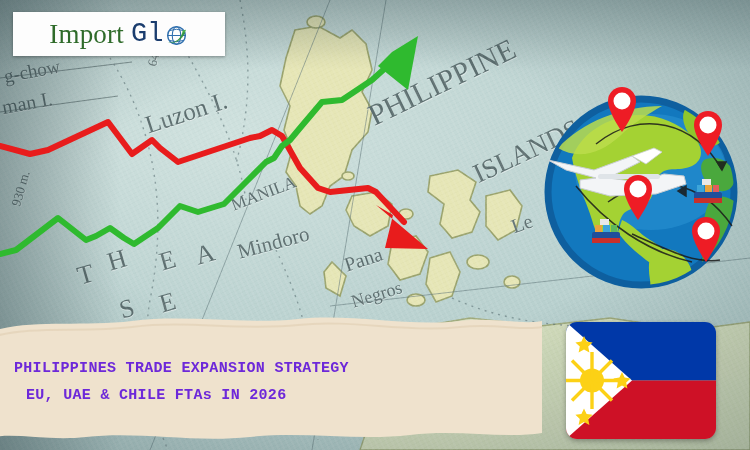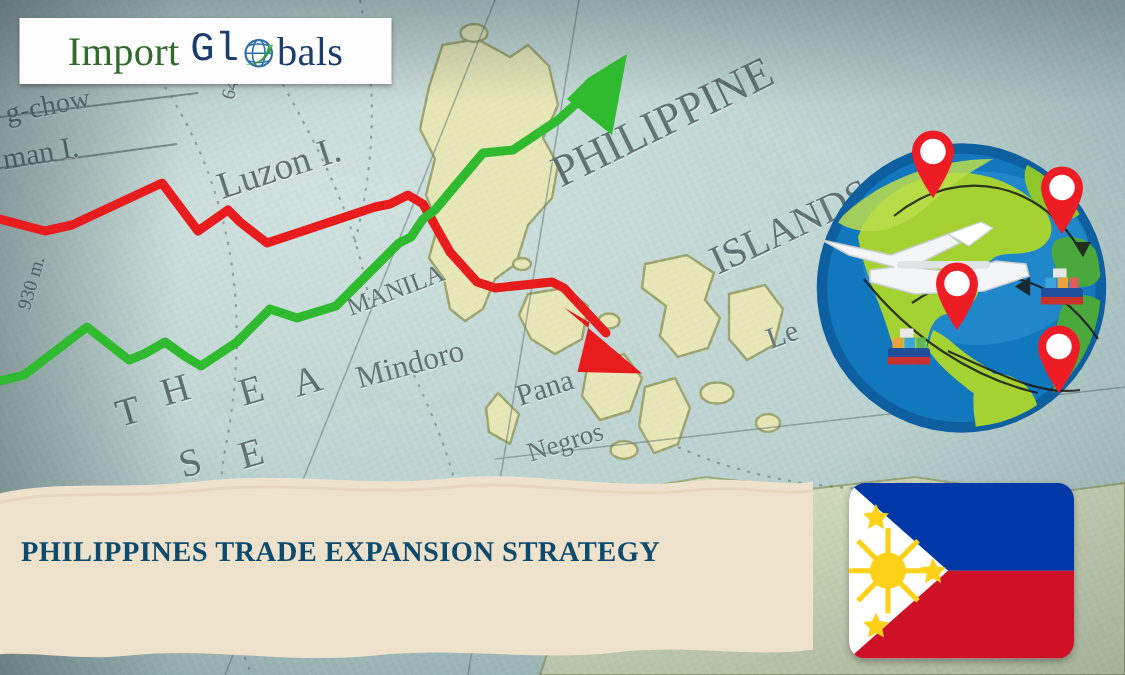--- a/index.html
+++ b/index.html
@@ -44,21 +44,21 @@
     position:absolute;
     font-family:"Liberation Serif",serif;
     color:#5d6f70;
     white-space:nowrap;
     text-shadow:0 1px 0 rgba(255,255,255,.45);
     transform-origin:0 50%;
   }
 
   
   #logo{
-    position:absolute;left:13px;top:12px;width:248px;height:44px;
+    position:absolute;left:13px;top:12px;width:212px;height:44px;
     background:#fdfdfd;
     display:flex;align-items:center;justify-content:center;
     box-shadow:0 1px 3px rgba(0,0,0,.35);
   }
   .logo-text{
     font-family:"Liberation Serif",serif;
     font-size:27px;letter-spacing:.2px;white-space:nowrap;
     display:flex;align-items:center;
   }
   .logo-import{color:#2f6b2a;}
@@ -81,23 +81,23 @@
     border-radius:11px;overflow:hidden;
     box-shadow:0 2px 5px rgba(0,0,0,.30);
   }
 
   
   #band{position:absolute;left:-8px;top:311px;width:550px;height:132px;}
   #headline{
     position:absolute;left:14px;top:355px;width:520px;
   }
   .hl{
-    font-family:Liberation Serif, serif;
-    font-weight:bold;color:#0c4a6e;
-    font-size:19px;letter-spacing:.3px;line-height:27px;
+    font-family:Liberation Mono, monospace;
+    font-weight:bold;color:#6d28d9;
+    font-size:15px;letter-spacing:.3px;line-height:27px;
     white-space:nowrap;
   }
   .hl2{margin-left:12px;}
 </style>
 </head>
 <body>
 
 <div id="banner">
 
   <div class="map-bg">
@@ -296,35 +296,35 @@
 
   <svg id="band" viewBox="0 0 550 132" preserveAspectRatio="none">
     <path d="M0 20 C40 8 90 16 140 10 C196 3 250 14 306 8 C360 2 414 16 468 10 C504 6 530 14 550 10
              L550 122 C512 128 466 118 418 124 C366 130 312 120 258 126 C200 132 148 120 94 126
              C58 130 26 122 0 126 Z" fill="#efe2cd"></path>
     <path d="M0 26 C40 14 90 22 140 16 C196 9 250 20 306 14 C360 8 414 22 468 16 C504 12 530 20 550 16" fill="none" stroke="#e2d2b6" stroke-width="2" opacity=".7"></path>
   </svg>
 
   <div id="headline">
     <div class="hl">PHILIPPINES TRADE EXPANSION STRATEGY</div>
+    <div class="hl hl2">EU, UAE &amp; CHILE FTAs IN 2026</div>
   </div>
 
   <div id="logo">
     <div class="logo-text">
       <span class="logo-import">Import</span>
       <span style="display:inline-block;width:7px"></span>
       <span class="logo-g">Gl</span>
       <span class="logo-globe">
         <svg viewBox="0 0 24 24" width="23" height="23">
           <circle cx="12" cy="12" r="9.2" fill="none" stroke="#2f6fae" stroke-width="1.5"></circle>
           <ellipse cx="12" cy="12" rx="4.4" ry="9.2" fill="none" stroke="#2f6fae" stroke-width="1.1"></ellipse>
           <line x1="2.8" y1="12" x2="21.2" y2="12" stroke="#2f6fae" stroke-width="1.1"></line>
           <path d="M4 7 Q12 4 20 7" fill="none" stroke="#2f6fae" stroke-width="1"></path>
           <path d="M4 17 Q12 20 20 17" fill="none" stroke="#2f6fae" stroke-width="1"></path>
           <path d="M22 6 C18 17 8 22 1.5 19 C10 21.5 17 16 18.5 6.5 Z" fill="#4caf50"></path>
           <path d="M21 9 C17 18 9 21 3 19.5 C10 20 16 16 19 8.5 Z" fill="#2f8f3f" opacity=".8"></path>
         </svg>
       </span>
-      <span class="logo-bals">bals</span>
     </div>
   </div>
 
 </div>
 
 </body></html>

